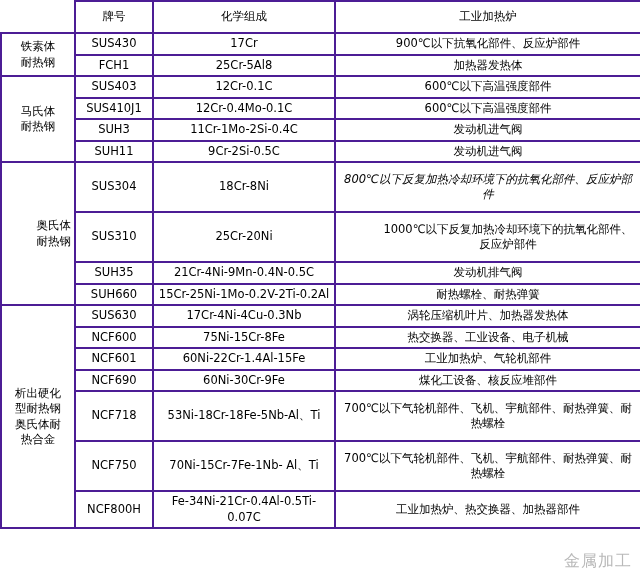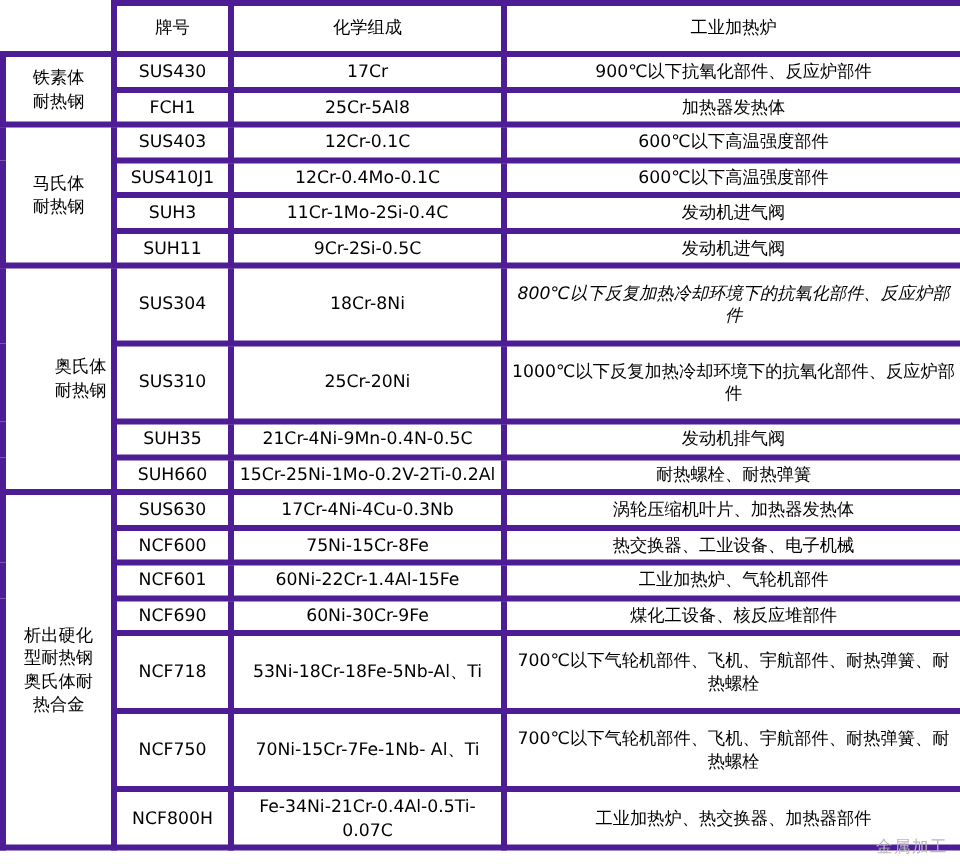--- a/index.html
+++ b/index.html
@@ -15,21 +15,21 @@
     overflow: hidden;
     position: relative;
   }
   table.steel-table {
     border-collapse: collapse;
     width: 640px;
     table-layout: fixed;
   }
   table.steel-table td,
   table.steel-table th {
-    border: 4px solid #4c1d95;
+    border: 2px solid #4c1d95;
     padding: 2px 3px;
     text-align: center;
     vertical-align: middle;
     font-weight: normal;
     font-size: 11.5px;
     line-height: 1.35;
     word-break: break-word;
   }
   col.c0 { width: 74px; }
   col.c1 { width: 78px; }
@@ -56,21 +56,21 @@
     margin-top: 24px;
   }
   td.use {
     font-size: 12px;
     margin-top: 45px;
   }
   .watermark {
     position: absolute;
     right: 8px;
     bottom: 4px;
-    font-size: 11px;
+    font-size: 16px;
     color: #b9b9b9;
     letter-spacing: 1px;
     pointer-events: none;
     white-space: nowrap;
   }
 </style>
 </head>
 <body>
 
 <table class="steel-table">
@@ -129,21 +129,21 @@
     <tr>
       <td class="group" rowspan="4" style="white-space: pre-line; text-align: right;">奥氏体
 耐热钢</td>
       <td class="grade">SUS304</td>
       <td class="comp">18Cr-8Ni</td>
       <td class="use" style="height:44px;font-style:italic;">800℃以下反复加热冷却环境下的抗氧化部件、反应炉部件</td>
     </tr>
     <tr>
       <td class="grade">SUS310</td>
       <td class="comp">25Cr-20Ni</td>
-      <td class="use" style="height:44px;">1000℃以下反复加热冷却环境下的抗氧化部件、反应炉部件</td>
+      <td class="use" style="height:44px;padding-left:43px;">1000℃以下反复加热冷却环境下的抗氧化部件、反应炉部件</td>
     </tr>
     <tr>
       <td class="grade">SUH35</td>
       <td class="comp">21Cr-4Ni-9Mn-0.4N-0.5C</td>
       <td class="use">发动机排气阀</td>
     </tr>
     <tr>
       <td class="grade">SUH660</td>
       <td class="comp">15Cr-25Ni-1Mo-0.2V-2Ti-0.2Al</td>
       <td class="use">耐热螺栓、耐热弹簧</td>

